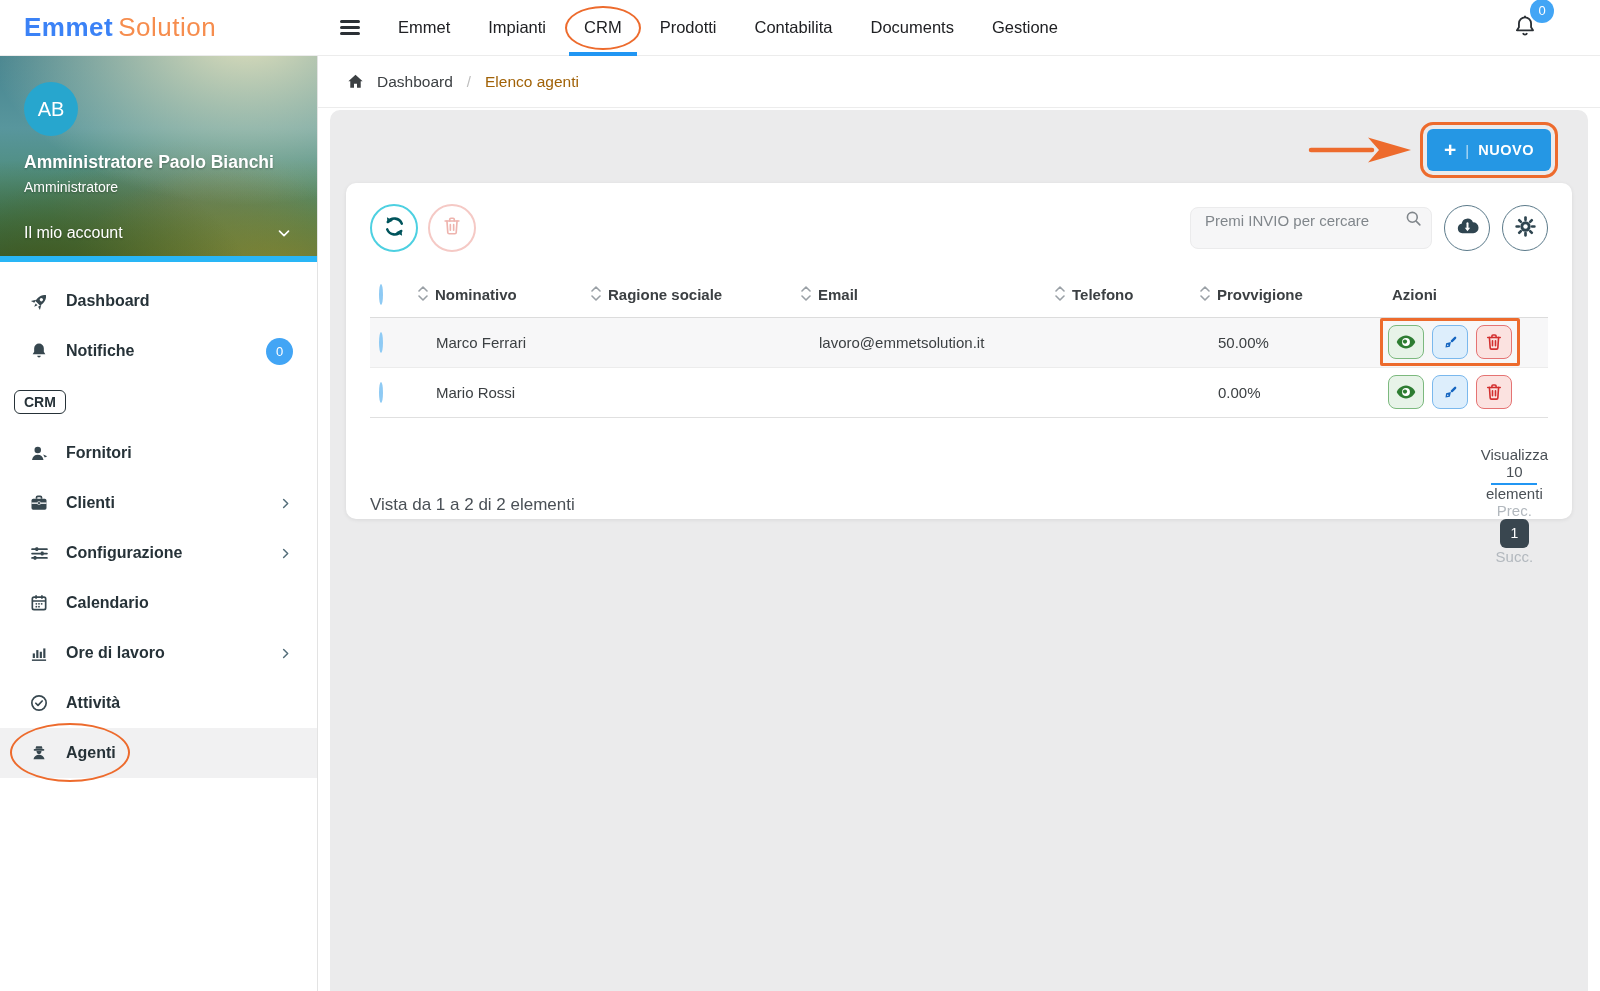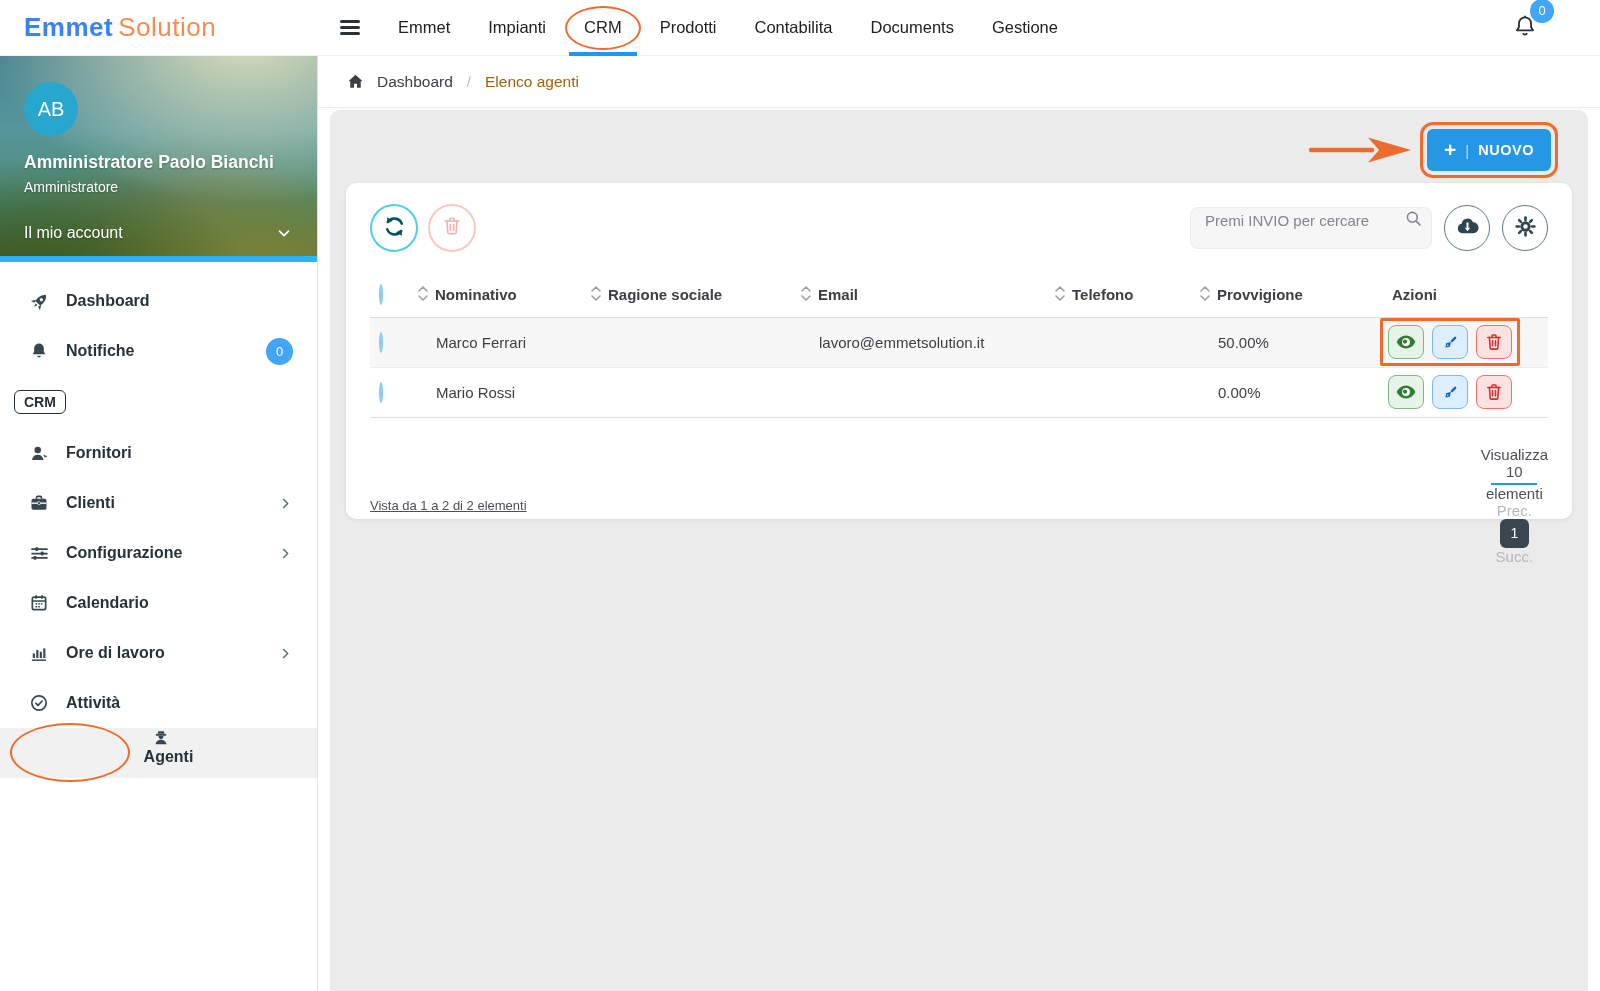--- a/index.html
+++ b/index.html
@@ -43,21 +43,21 @@
             justify-content:center; font-size:20px; font-weight:500; margin-top:2px; }
   .p-name { margin-top:16px; font-size:17.5px; font-weight:700; text-shadow:0 1px 2px rgba(0,0,0,.3); }
   .p-role { margin-top:6px; font-size:14px; text-shadow:0 1px 2px rgba(0,0,0,.3); }
   .p-account { margin-top:auto; display:flex; align-items:center; font-size:16px; cursor:pointer;
                text-shadow:0 1px 2px rgba(0,0,0,.3); padding-bottom:6px; }
   .p-account .chev { margin-left:auto; display:flex; }
 
   .menu { padding-top:14px; }
   .side-item { position:relative; height:50px; display:flex; align-items:center; padding:0 24px 0 28px;
                cursor:pointer; }
-  .side-item.active { background:#f1f1f2;flex-direction:column; }
+  .side-item.active { background:#f1f1f2; }
   .s-icon { width:22px; display:flex; justify-content:center; color:#37474f; }
   .s-label { margin-left:16px; font-size:16px; font-weight:600; color:#263238; }
   .s-badge { margin-left:auto; width:27px; height:27px; border-radius:50%; background:#42a5f5; color:#fff;
              font-size:13px; display:flex; align-items:center; justify-content:center; }
   .s-chev { margin-left:auto; color:#546e7a; display:flex; }
   .section-tag-row { height:52px; display:flex; align-items:center; padding-left:14px; }
   .section-tag { border:1.6px solid #263238; border-radius:6px; padding:3px 9px; font-size:14px;
                  font-weight:700; color:#263238; }
   .agenti-ellipse { position:absolute; left:10px; top:-5px; width:120px; height:59px;
                     border:2.5px solid #ed6b2d; border-radius:50%; pointer-events:none; }
@@ -114,21 +114,21 @@
   .action-group { position:relative; display:inline-flex; gap:8px; margin-left:10px; }
   .action-btn { width:36px; height:34px; border-radius:8px; display:flex; align-items:center;
                 justify-content:center; cursor:pointer; }
   .a-view { background:#e7f3e8; border:1.5px solid #7cb97e; color:#2e7d32; }
   .a-edit { background:#ddeefc; border:1.5px solid #7ab8ed; color:#1565c0; }
   .a-del  { background:#fbe2e0; border:1.5px solid #e57373; color:#d32f2f; }
   .actions-box { position:absolute; top:-7px; bottom:-7px; left:-8px; right:-8px;
                  border:3px solid #ed6b2d; border-radius:2px; pointer-events:none; }
 
   .card-footer { display:flex; align-items:center; padding:28px 24px 0; }
-  .foot-summary { font-size:13px; color:#4a5056;text-decoration:underline; }
+  .foot-summary { font-size:17px; color:#4a5056; }
   .foot-right { margin-left:auto; display:flex; align-items:center; font-size:15px; color:#4a5056;flex-direction:column; }
   .page-size { display:inline-block; width:46px; text-align:center; border-bottom:2px solid #2196f3;
                padding-bottom:3px; margin:0 6px; cursor:pointer; }
   .pg-prev,.pg-next { color:#b2b8be; margin:0 10px; cursor:default; }
   .pg-current { width:29px; height:29px; background:#39464f; border-radius:6px; color:#fff; display:flex;
                 align-items:center; justify-content:center; font-size:14px; margin:0 4px; cursor:pointer; }
 </style>
 </head>
 <body>
 

